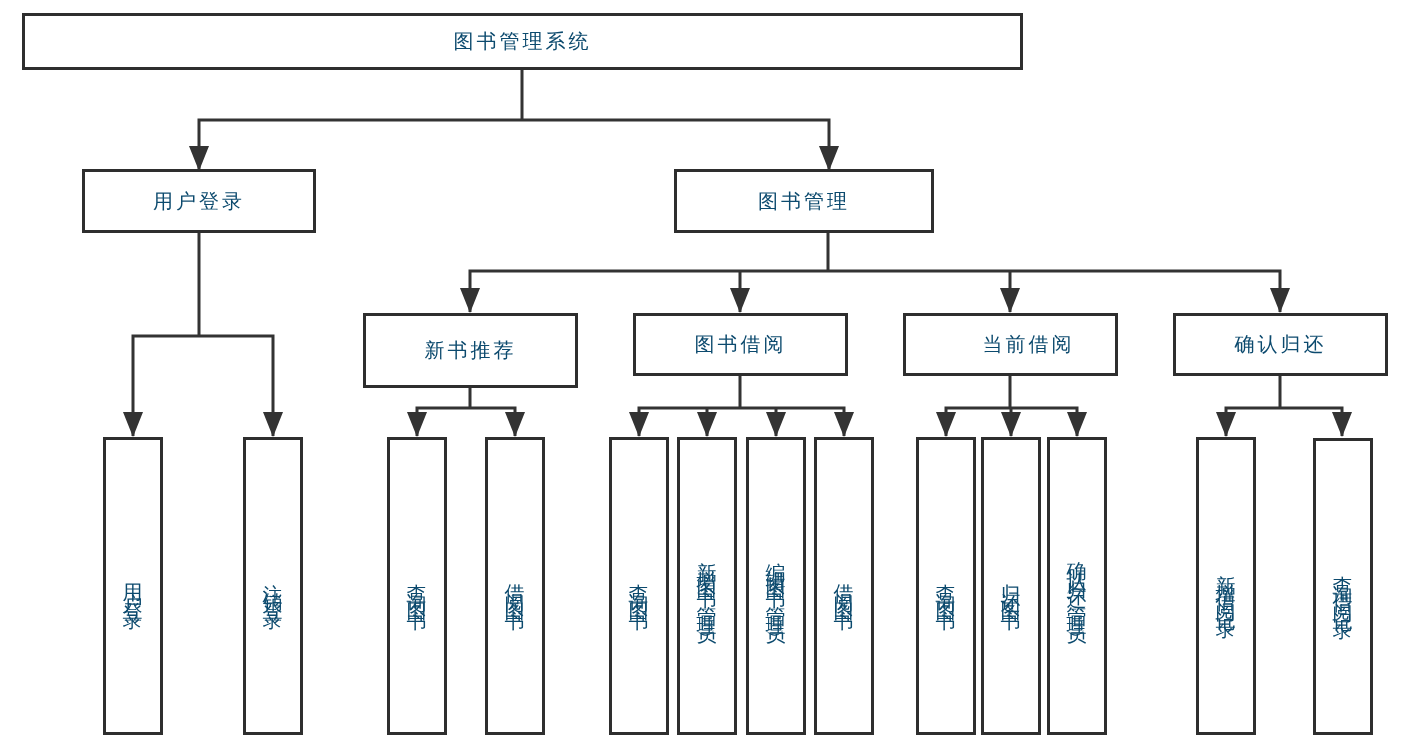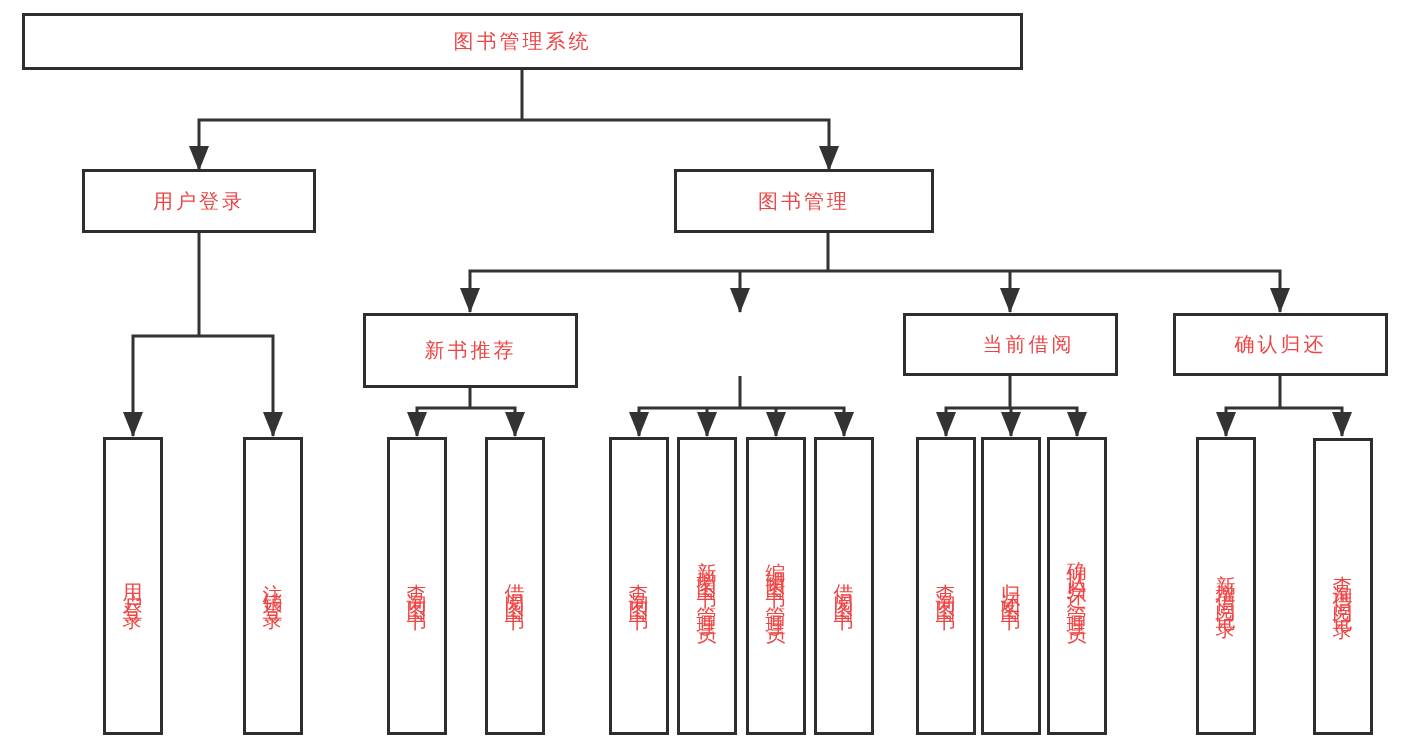--- a/index.html
+++ b/index.html
@@ -15,21 +15,21 @@
     position: absolute;
     left: 0; top: 0;
     width: 1405px; height: 747px;
     z-index: 1;
   }
   .node {
     position: absolute;
     box-sizing: border-box;
     border: 3px solid #2e2e2e;
     background: #ffffff;
-    color: #ef4444;
+    color: #0c4a6e;
     display: flex;
     align-items: center;
     justify-content: center;
     z-index: 2;
   }
   .node.h {
     font-size: 20px;
     letter-spacing: 3px;
     white-space: nowrap;
   }
@@ -97,20 +97,23 @@
   <div class="node h" style="left:82px; top:169px; width:234px; height:64px;">
     <span class="lbl">用户登录</span>
   </div>
   <div class="node h" style="left:674px; top:169px; width:260px; height:64px;">
     <span class="lbl">图书管理</span>
   </div>
 
   <div class="node h" style="left:363px; top:313px; width:215px; height:75px;">
     <span class="lbl">新书推荐</span>
   </div>
+  <div class="node h" style="left:633px; top:313px; width:215px; height:63px;">
+    <span class="lbl">图书借阅</span>
+  </div>
   <div class="node h" style="left:903px; top:313px; width:215px; height:63px;padding-left:36px;">
     <span class="lbl">当前借阅</span>
   </div>
   <div class="node h" style="left:1173px; top:313px; width:215px; height:63px;">
     <span class="lbl">确认归还</span>
   </div>
 
   <div class="node v" style="left:103px; top:437px; width:60px; height:298px;">
     <span class="lbl">用户登录</span>
   </div>

